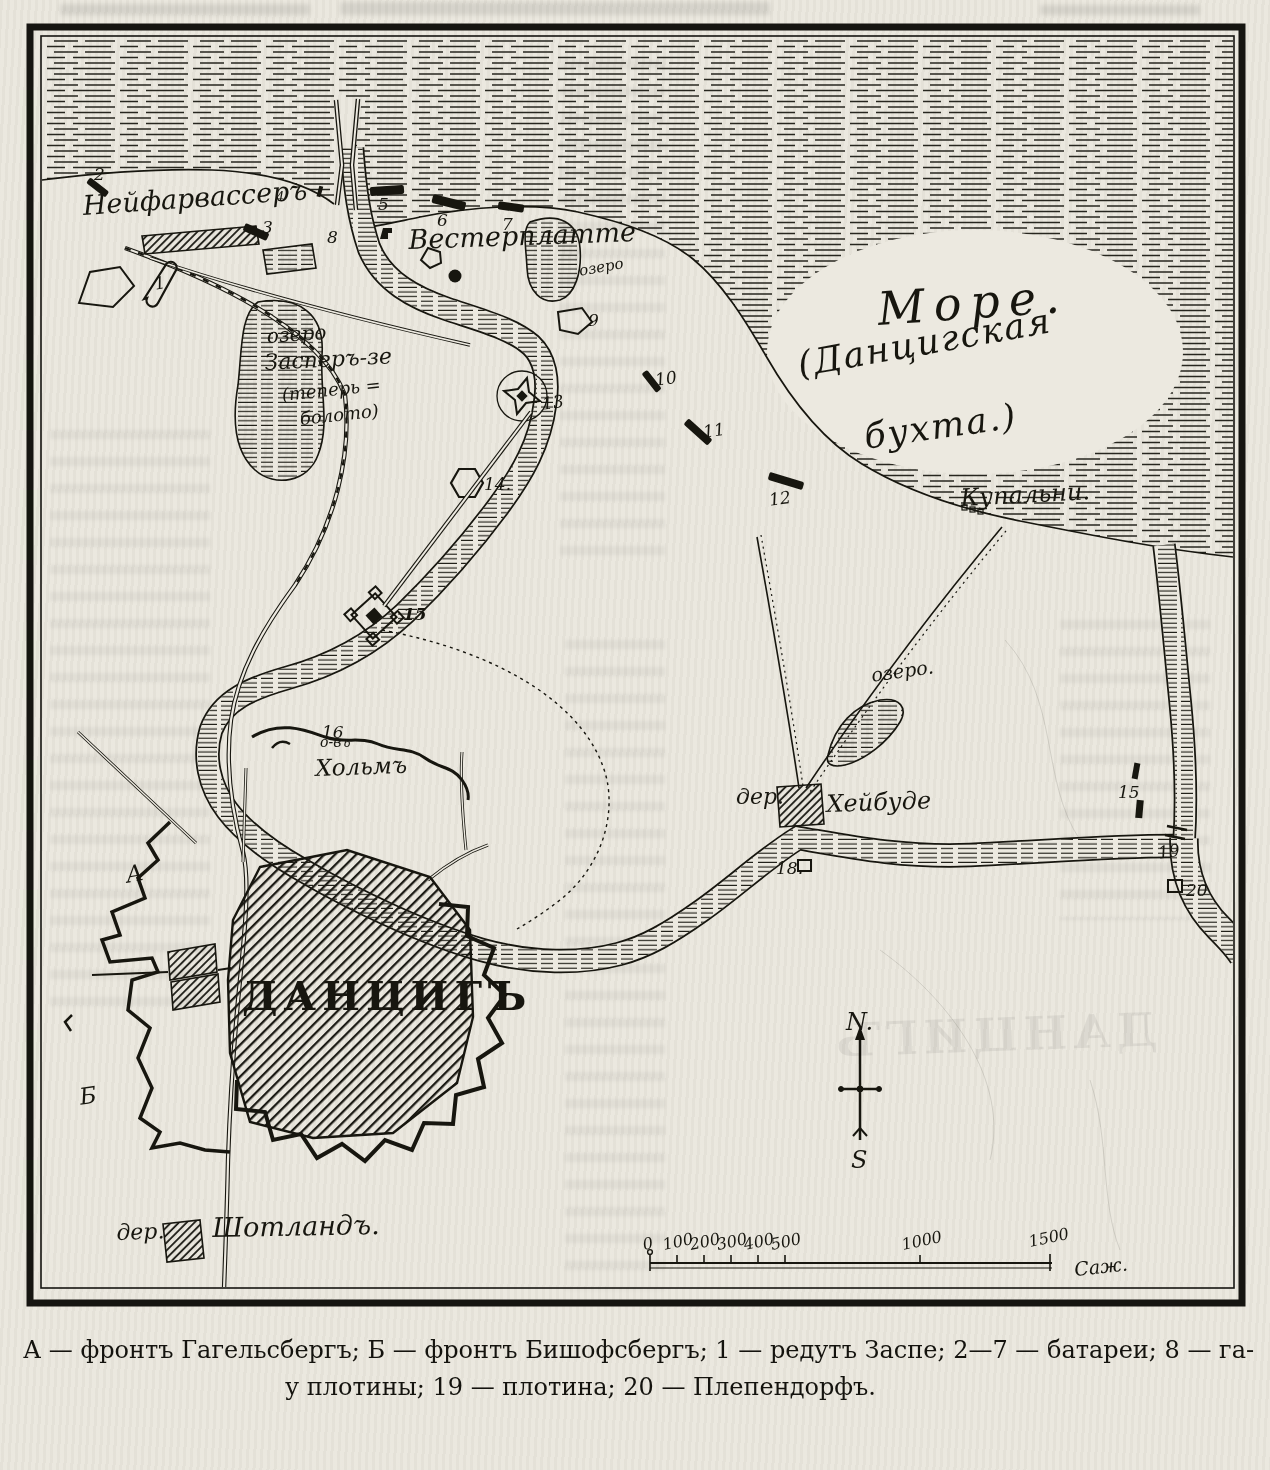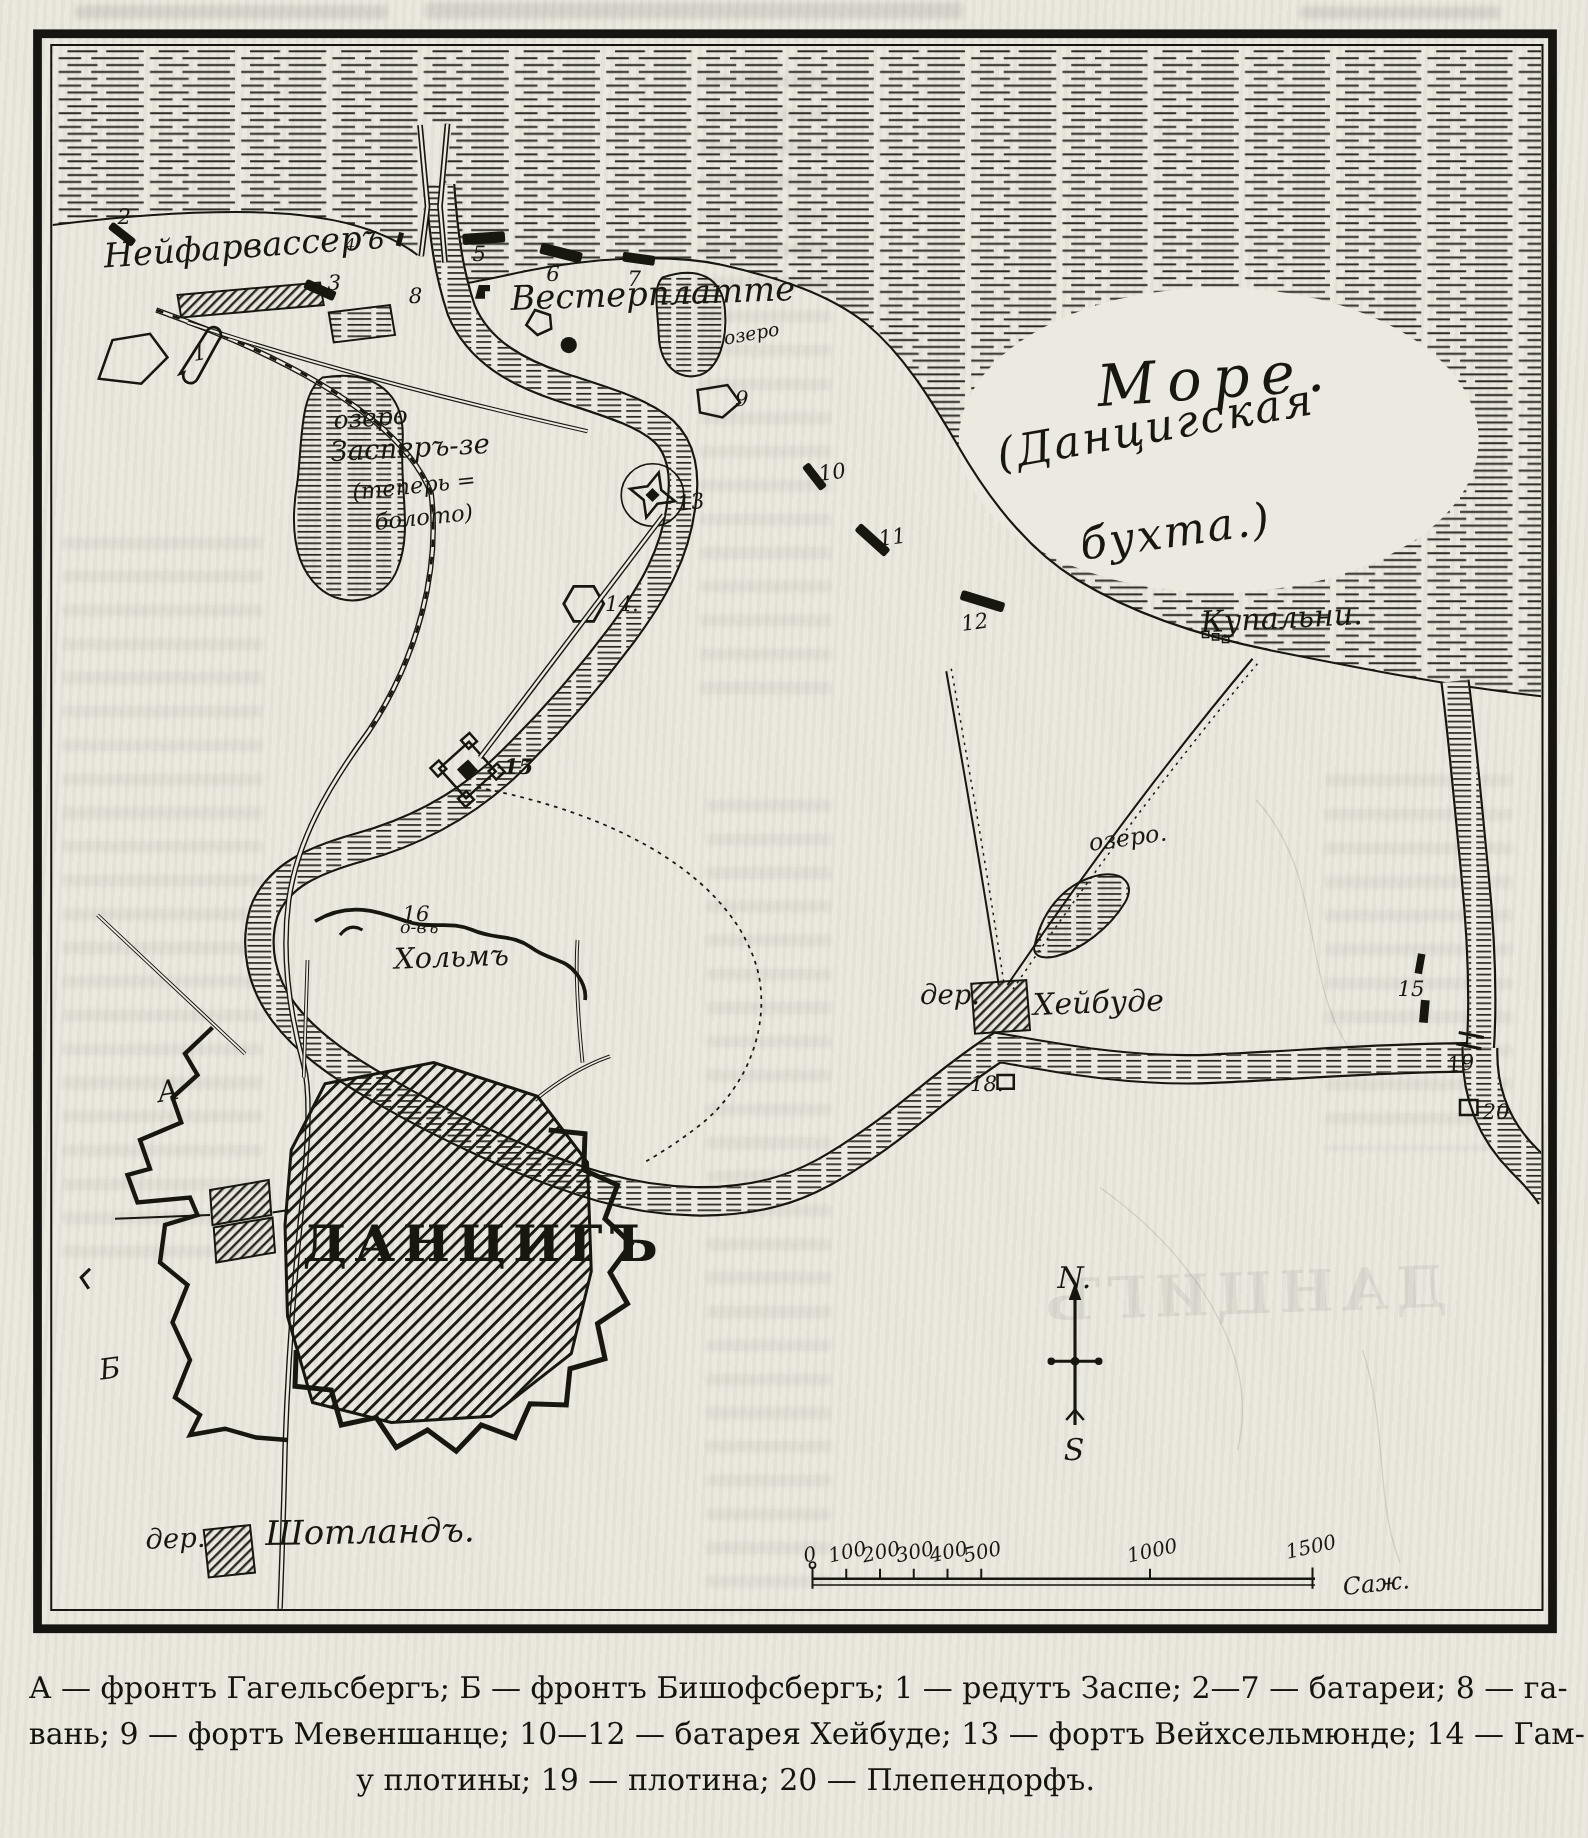--- a/index.html
+++ b/index.html
@@ -301,17 +301,16 @@
     <span class="mk" style="left:403px;top:606px;font-weight:bold;">15</span>
     <span class="mk" style="left:322px;top:724px;">16</span>
     <span class="mk" style="left:1118px;top:784px;">15</span>
     <span class="mk" style="left:776px;top:860px;">18.</span>
     <span class="mk" style="left:1157px;top:845px;transform:rotate(-8deg);">19</span>
     <span class="mk" style="left:1186px;top:882px;text-align:right;">20</span>
   </div>
 
   <div id="legend">
     <div class="leg-line">А — фронтъ Гагельсбергъ;  Б — фронтъ Бишофсбергъ;  1 — редутъ Заспе;  2—7 — батареи;  8 — га-</div>
-    <div class="leg-line">вань;  9 — фортъ Мевеншанце;  10—12 — батарея Хейбуде;  13 — фортъ Вейхсельмюнде;  14 — Гам-</div>
     <div class="leg-line-last">у плотины;  19 — плотина;  20 — Плепендорфъ.</div>
   </div>
 
 </div>
 
 </body></html>

